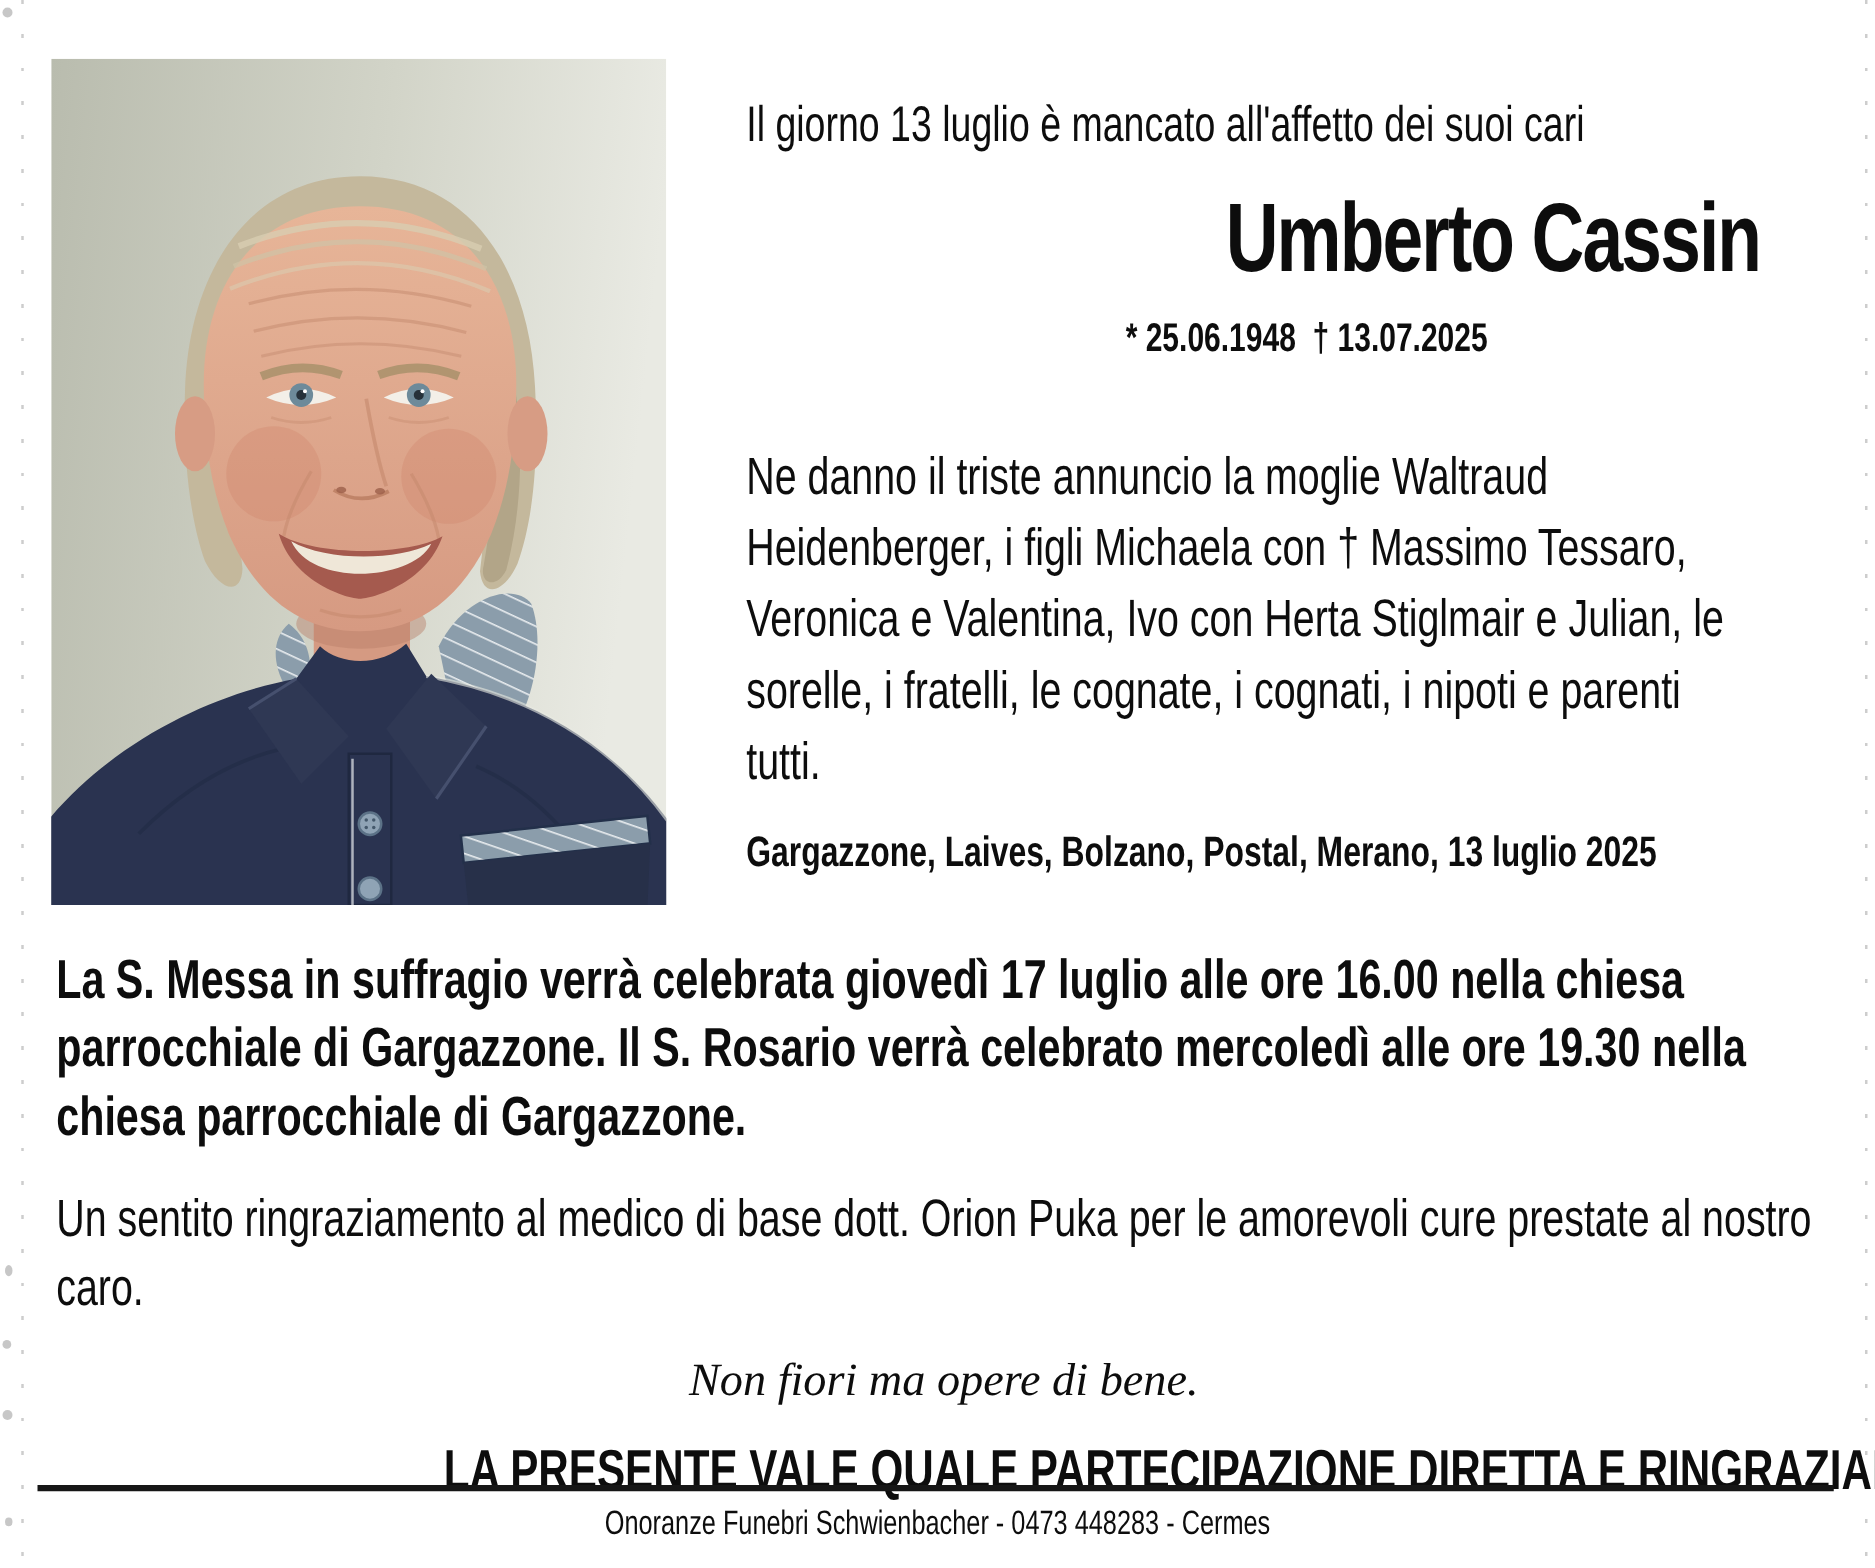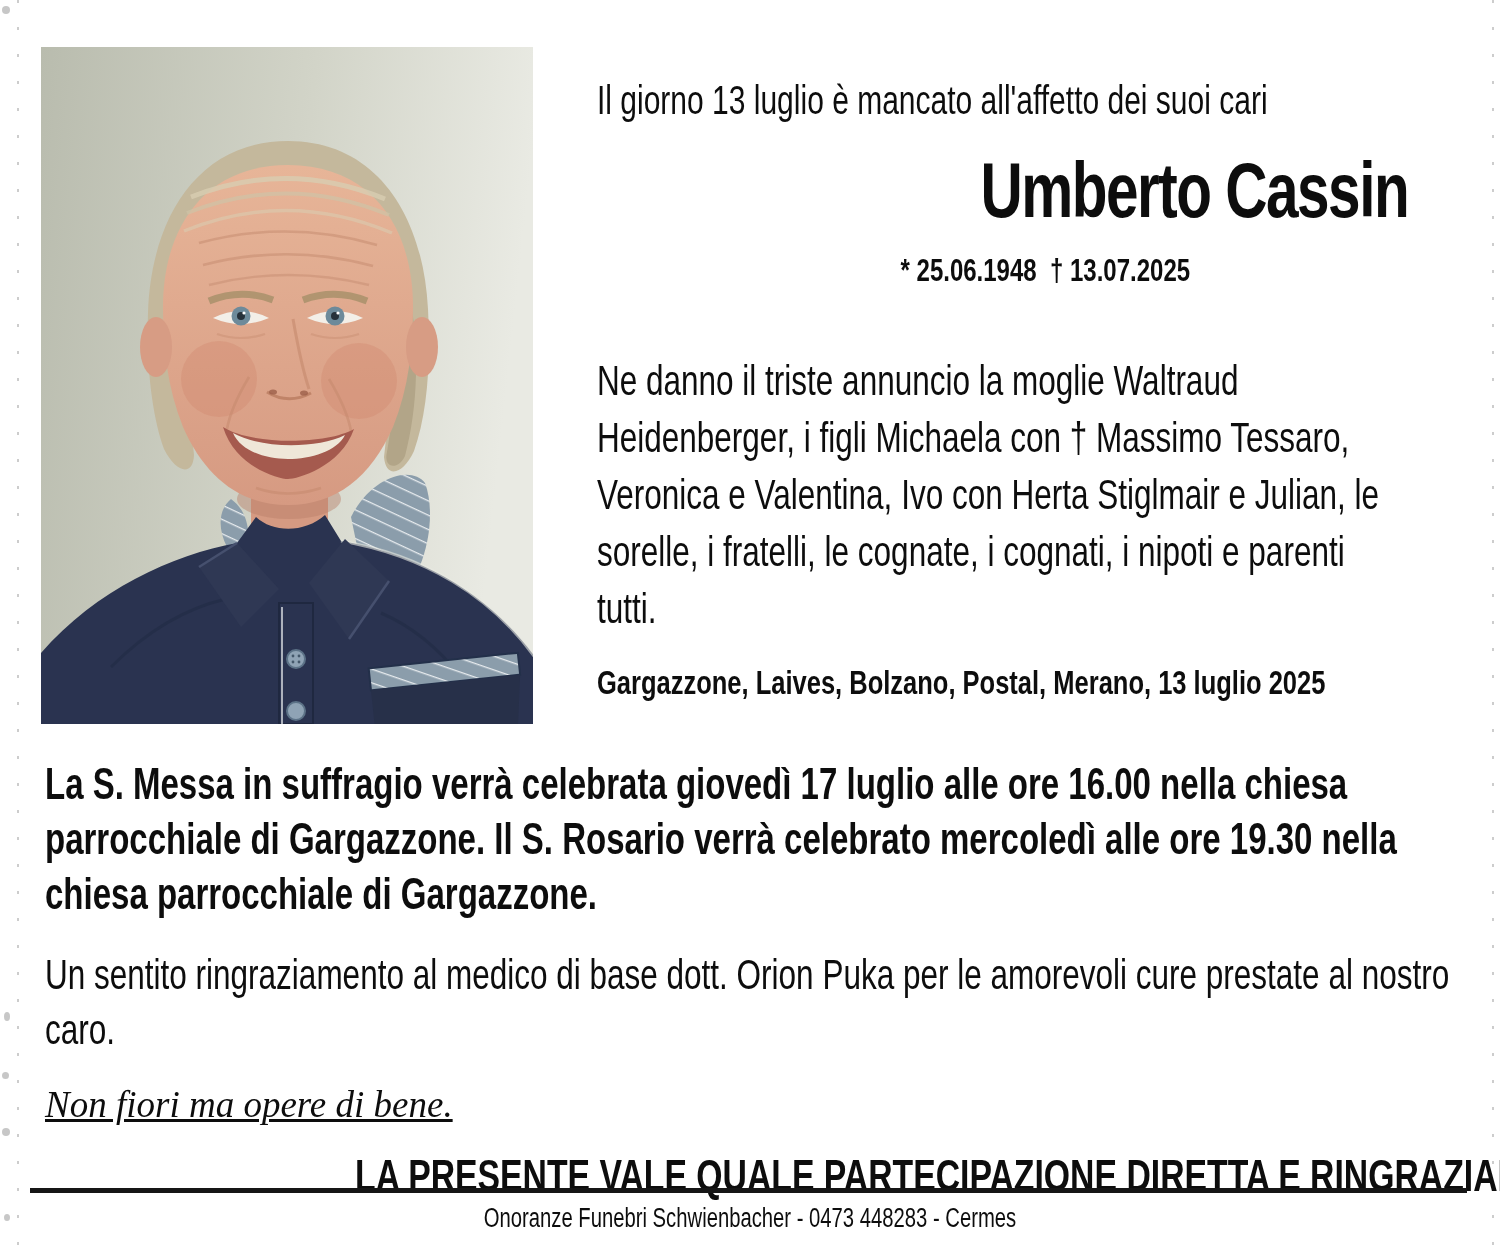--- a/index.html
+++ b/index.html
@@ -40,23 +40,23 @@
   .name{position:absolute;left:0;top:150px;margin:0;font-size:78px;font-weight:bold;letter-spacing:-2px;line-height:1.05;}
   .dates{position:absolute;left:0;top:252px;font-size:32px;font-weight:bold;white-space:pre-wrap;}
   .family{position:absolute;left:0;top:352px;margin:0;font-size:42px;line-height:57px;width:117.5%;}
   .places{position:absolute;left:0;top:663px;font-size:34px;font-weight:bold;}
 
   
   .lower{position:absolute;left:45px;top:756px;width:1420px;}
   .mass{margin:0;font-size:44px;line-height:55px;font-weight:bold;}
   .thanks{margin:26px 0 0 0;font-size:42px;line-height:55px;}
   .motto{
-    margin:26px 0 0 0;text-align:left;
+    margin:26px 0 0 0;text-align:center;
     font-family:"Liberation Serif", serif;font-style:italic;
-    font-size:37px;line-height:44px;text-decoration:underline;
+    font-size:37px;line-height:44px;
   }
   .caps{margin:24px 0 0 0;font-size:45px;font-weight:bold;line-height:50px;}
 
   .rule{position:absolute;left:30px;top:1188px;width:1437px;height:5px;background:#161616;}
   .footer{position:absolute;left:0;top:1202px;font-size:27px;line-height:1.2;}
 </style>
 </head>
 <body>
 
 <div class="page">

